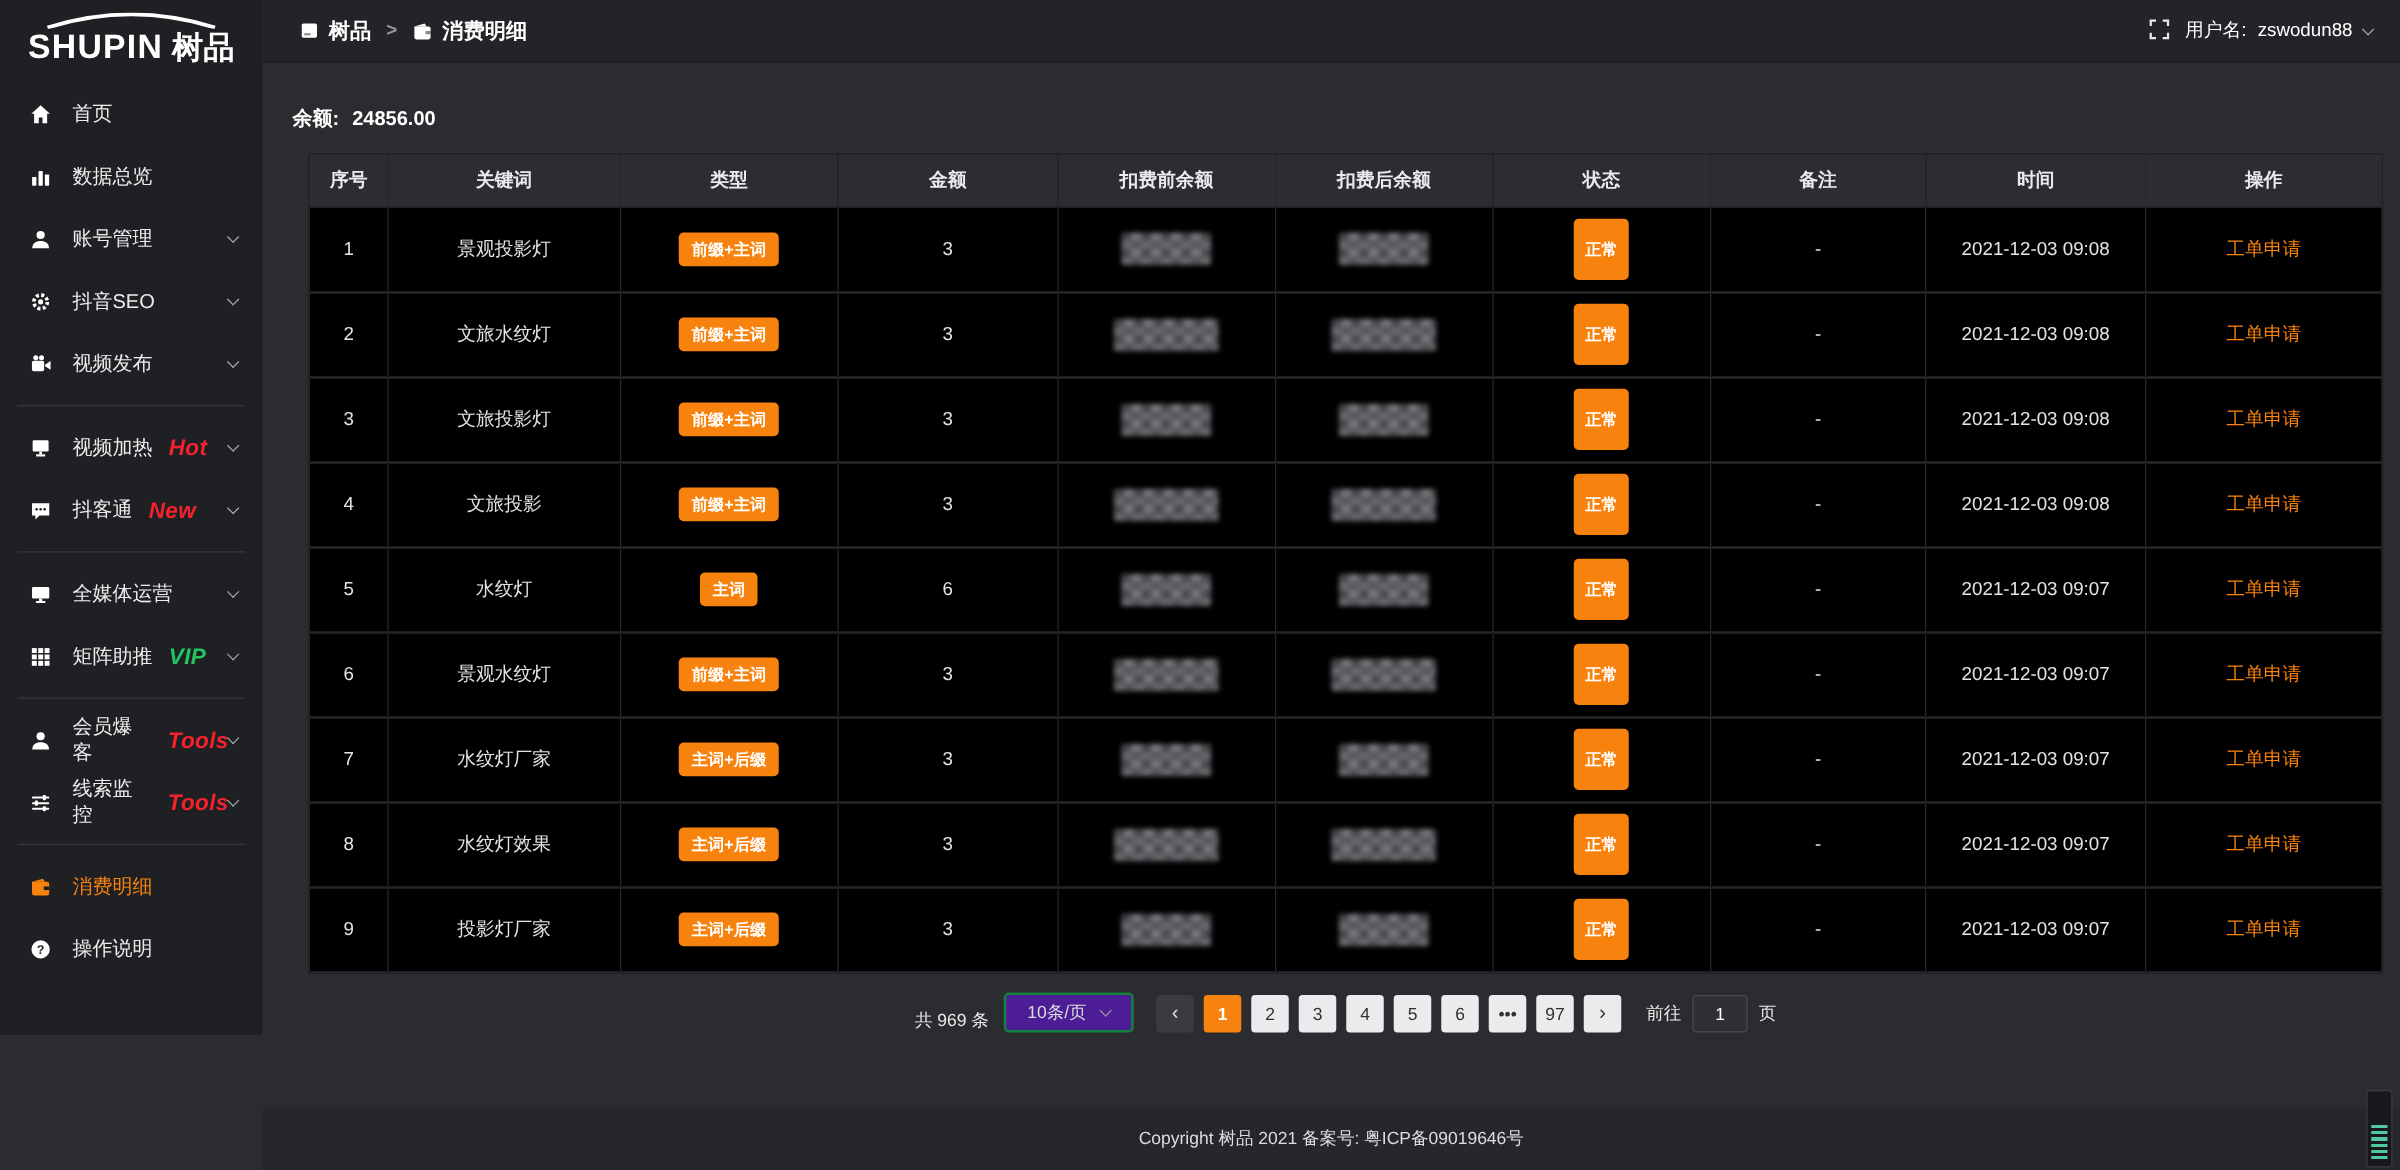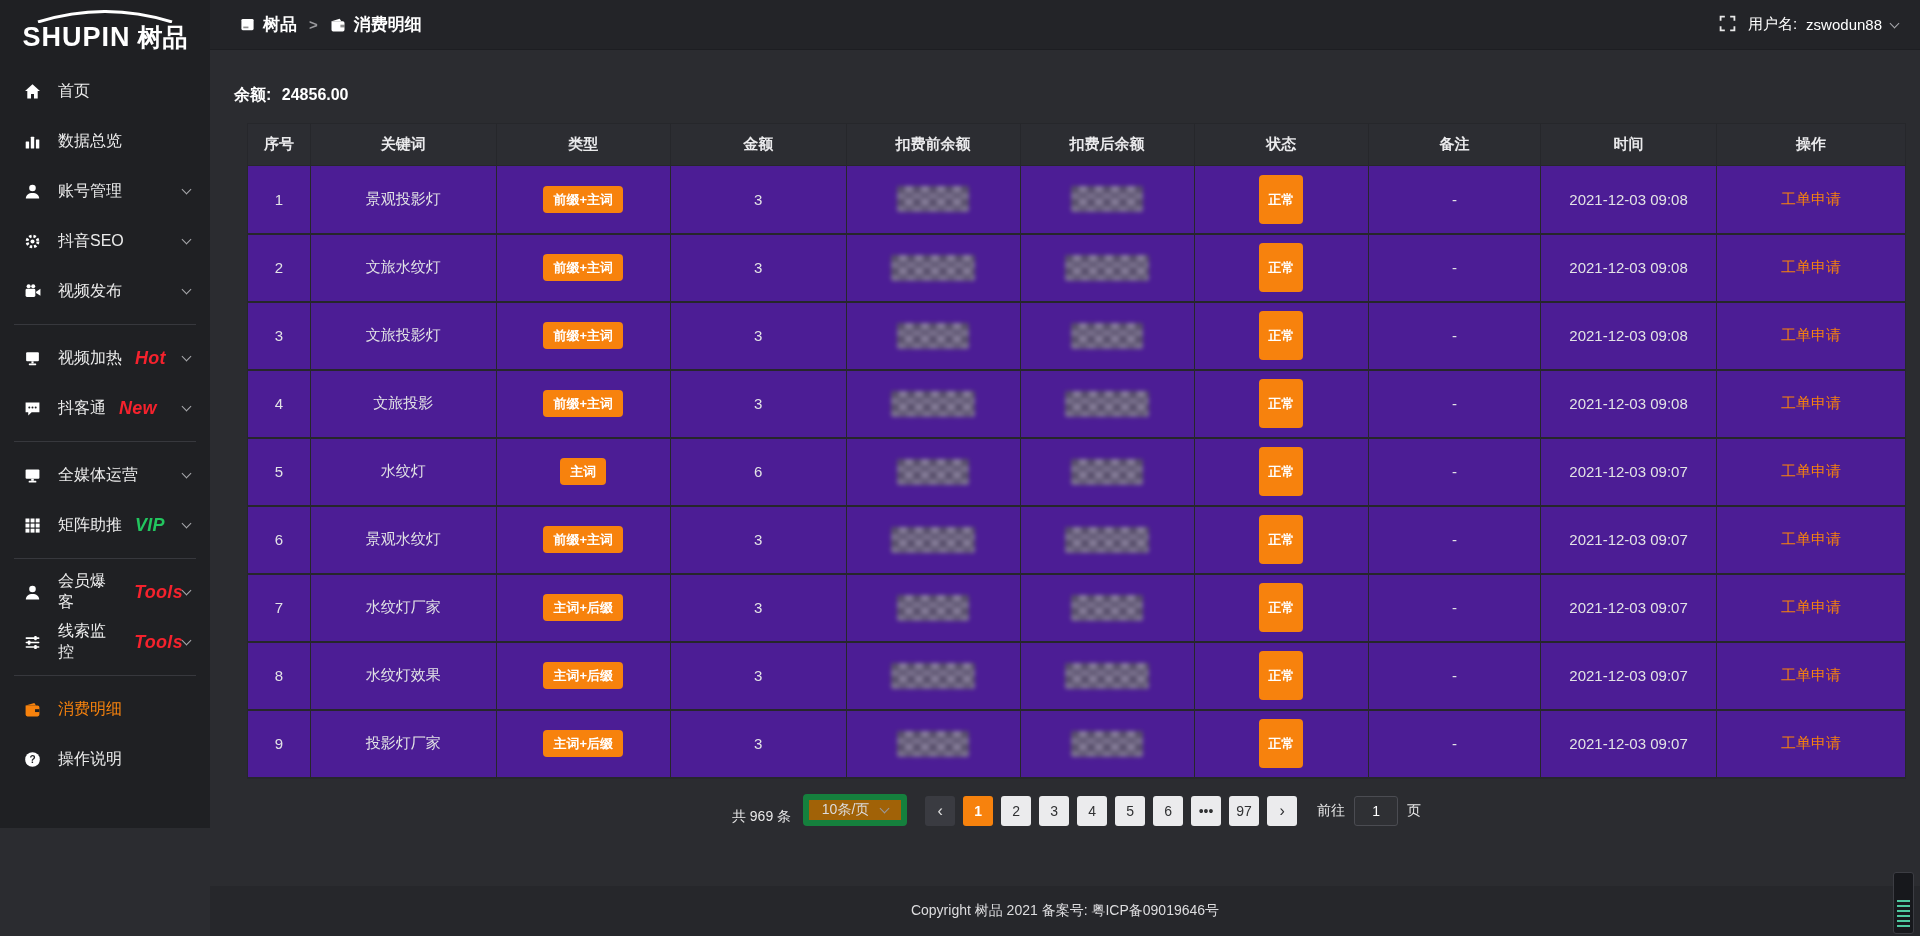--- a/index.html
+++ b/index.html
@@ -35,39 +35,39 @@
   .fs-btn { display:flex; color:#e8e8e8; cursor:pointer; }
   .user-box { display:flex; align-items:center; gap:9px; font-size:15px; color:#fff; cursor:pointer; }
   .user-box .chev { margin:0 0 2px 0; }
 
   
   .main { position:absolute; left:210px; top:51px; right:0; bottom:50px; background:#2b2c30; }
   .balance { margin:34px 0 0 24px; font-size:16px; font-weight:bold; color:#fff; }
   .balance .val { margin-left:6px; }
 
   .table-wrap { margin:17px 0 0 37px; width:1659px; }
-  table { width:100%; border-collapse:collapse; table-layout:fixed; background:#4c1d95; }
+  table { width:100%; border-collapse:collapse; table-layout:fixed; background:#000000; }
   thead th { height:42px; background:#2c2d32; font-size:15px; font-weight:bold; color:#eaeaec; border:1px solid #26272b; }
   tbody td { height:68px; text-align:center; font-size:15px; color:#e2e3e5; border:1px solid #26272b; border-bottom-width:2px; }
   col.c0{width:3.8%} col.c1{width:11.2%} col.c2{width:10.5%} col.c3{width:10.6%} col.c4{width:10.5%}
   col.c5{width:10.5%} col.c6{width:10.5%} col.c7{width:10.4%} col.c8{width:10.6%} col.c9{width:11.4%}
 
   .type-badge, .status-badge { display:inline-block; background:#f7820d; color:#fff; font-size:13px; font-weight:bold;
     padding:7px 10px; border-radius:4px; line-height:1; }
   .status-badge { padding:18px 9px; }
   .blur-patch { display:inline-block; width:84px; height:26px; border-radius:2px; vertical-align:middle;
     background: conic-gradient(#97989c 25%, #6b6c71 0 50%, #85868b 0 75%, #5b5c61 0) 0 0/16px 13px;
     filter: blur(2px); opacity:.8; }
   tr:nth-child(odd) .blur-patch { width:72px; }
   .action-link { color:#f7820d; cursor:pointer; }
 
   
   .pagination { margin:15px 0 0 37px; width:1659px; display:flex; align-items:flex-end; justify-content:center; gap:12px;
     font-size:14px; color:#e8e8e8; }
-  .pg-select { width:104px; height:32px; background:#a16207; border:6px solid #15803d; border-radius:4px;
+  .pg-select { width:104px; height:32px; background:#4c1d95; border:2px solid #15803d; border-radius:4px;
     display:flex; align-items:center; justify-content:center; gap:12px; cursor:pointer; color:#dcdcde; }
   .pg-select .chev { margin:0 0 2px 0; border-color:#9a9a9e; }
   .pages { display:flex; align-items:center; gap:8px; margin-left:6px; }
   .page-btn { min-width:30px; height:30px; padding:0 5px; background:#ebebed; color:#303133; border-radius:3px;
     display:flex; align-items:center; justify-content:center; font-size:14px; cursor:pointer; }
   .page-btn.prev { background:#3a3b41; color:#e0e0e0; font-size:16px; }
   .page-btn.next { font-size:16px; }
   .page-btn.active { background:#f7820d; color:#fff; font-weight:bold; }
   .goto { display:flex; align-items:center; gap:9px; margin-left:8px; }
   .goto input { width:44px; height:30px; background:#2f3034; border:1px solid #4b4c52; border-radius:3px;

